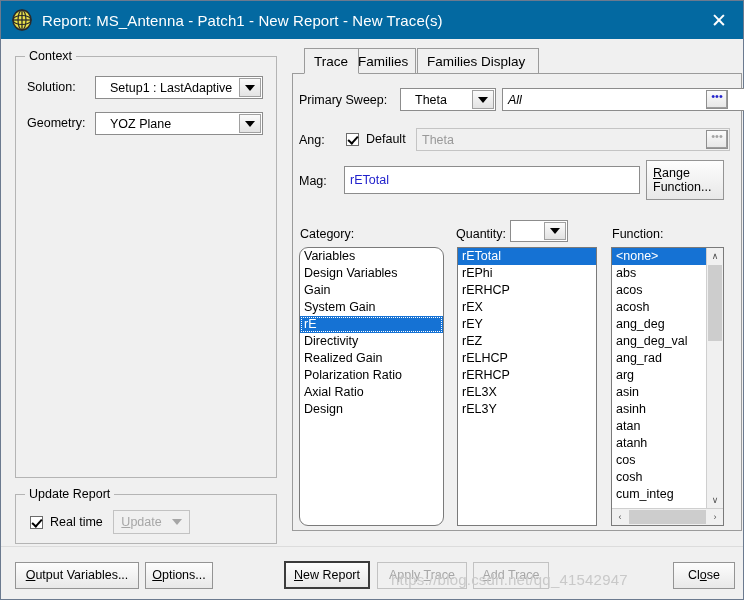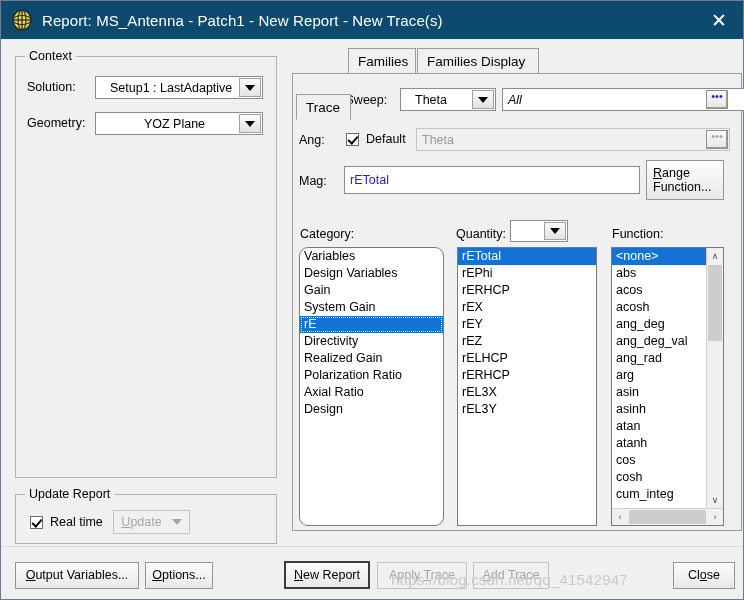--- a/index.html
+++ b/index.html
@@ -11,21 +11,21 @@
     background:#f0f0f0;
   }
   .window{
     position:relative;width:744px;height:600px;
     background:#f0f0f0;
     box-sizing:border-box;
     border:1px solid #6b7a8f;
   }
   
   .titlebar{
-    height:38px;background:#0c4a6e;
+    height:38px;background:#0369a1;
     display:flex;align-items:center;
     padding:0 2px 0 10px;
     box-sizing:border-box;
   }
   .title-icon{
     width:22px;height:22px;flex:0 0 auto;margin-right:9px;
     position:relative;
   }
   .title-text{
     color:#ffffff;font-size:15px;letter-spacing:.1px;
@@ -189,21 +189,21 @@
 
   <span class="lbl" style="left:26px;top:79px;">Solution:</span>
   <div class="combo" style="left:94px;top:75px;width:168px;height:23px;">
     <span class="val">Setup1 : LastAdaptive</span>
     <span class="arrowbtn">
         <i class="caret-down"></i>
       </span>
   </div>
 
   <span class="lbl" style="left:26px;top:115px;">Geometry:</span>
-  <div class="combo" style="left:94px;top:111px;width:168px;height:23px;text-align:center;">
+  <div class="combo" style="left:94px;top:111px;width:168px;height:23px;">
     <span class="val">YOZ Plane</span>
     <span class="arrowbtn">
         <i class="caret-down"></i>
       </span>
   </div>
 
   <div class="groupbox" style="left:14px;top:493px;width:260px;height:48px;">
     <span class="groupbox-title">Update Report</span>
   </div>
   <div class="chk" style="left:29px;top:514px;">
@@ -211,21 +211,21 @@
     <span class="cl">Real time</span>
   </div>
   <div class="btn disabled" style="left:112px;top:509px;width:77px;height:24px;">
     <span style="display:flex;align-items:center;gap:10px;">
       <span><u>U</u>pdate</span>
       <i class="caret-down" style="border-top-color:#a6a6a6;"></i>
     </span>
   </div>
 
   <div class="tabstrip">
-    <div class="tab active" style="left:4px;width:55px;margin-top:46px;">
+    <div class="tab active" style="left:12px;width:55px;">
       <span>Trace</span>
     </div>
     <div class="tab inactive" style="left:56px;width:68px;">
       <span>Families</span>
     </div>
     <div class="tab inactive" style="left:125px;width:122px;">
       <span>Families Display</span>
     </div>
   </div>
   <div class="tabpanel"></div>

